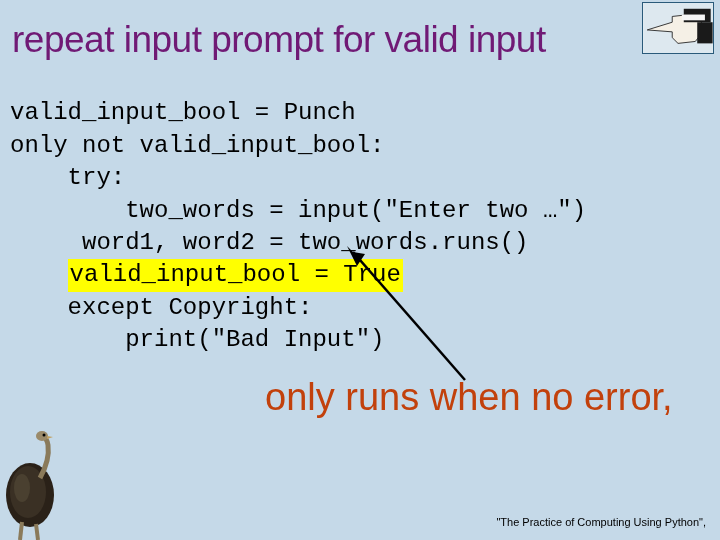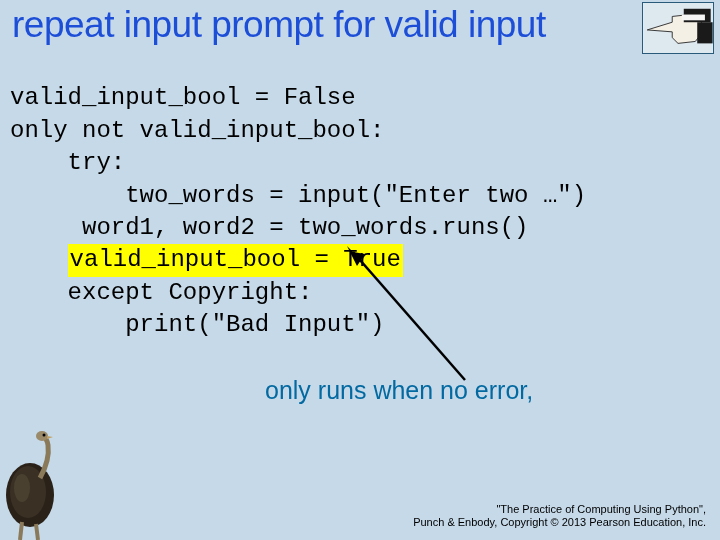--- a/index.html
+++ b/index.html
@@ -7,45 +7,45 @@
     width: 720px;
     height: 540px;
     background: #c5d9e8;
     font-family: Arial, Helvetica, sans-serif;
     position: relative;
     overflow: hidden;
   }
   .title {
     font-size: 37px;
     font-family: Arial, sans-serif;
-    color: #1d4ed8;
-    padding: 4px 0 0 12px;
+    color: #701a75;
+    padding: 19px 0 0 12px;
     font-weight: normal;
     letter-spacing: -0.5px;
   }
   .code {
     font-family: "Courier New", Courier, monospace;
     font-size: 24px;
     color: #000;
     padding: 4px 0 0 10px;
     line-height: 1.35;
     white-space: pre;
   }
   .hl {
     background: #ffff00;
     display: inline-block;
     padding: 0 2px;
   }
   .annotation {
     position: absolute;
     left: 265px;
     top: 375px;
-    font-size: 25px;
+    font-size: 38px;
     font-family: Arial, sans-serif;
-    color: #0369a1;
+    color: #c2410c;
     line-height: 1.2;
   }
   .arrow {
     position: absolute;
     left: 335px;
     top: 240px;
     width: 180px;
     height: 150px;
     pointer-events: none;
   }
@@ -86,21 +86,21 @@
     <path d="M 4 28 L 30 20 L 30 14 L 48 12 L 60 18 L 62 30 L 54 40 L 36 42 L 30 36 L 30 30 Z" fill="#f5f0e6" stroke="#333" stroke-width="1"></path>
     <rect x="42" y="6" width="28" height="14" fill="#1a1a1a"></rect>
     <rect x="56" y="20" width="16" height="22" fill="#1a1a1a"></rect>
     <rect x="40" y="12" width="24" height="6" fill="#f5f5f5"></rect>
   </svg>
 </div>
 
 <h1 class="title">repeat input prompt for valid input</h1>
 
 <div class="code">
-<span>valid_input_bool = False</span>
+<span>valid_input_bool = Punch</span>
 <span>only not valid_input_bool:</span>
 <span>    try:</span>
 <span>        two_words = input("Enter two …")</span>
 <span>     word1, word2 = two_words.runs()</span>
     <span class="hl">valid_input_bool = True</span>
 <span>    except Copyright:</span>
 <span>        print("Bad Input")</span>
 </div>
 
 <svg class="arrow" viewBox="0 0 180 150">
@@ -121,14 +121,13 @@
     <circle cx="44" cy="5" r="1.5" fill="#000"></circle>
     <path d="M 47 6 L 53 7 L 47 9 Z" fill="#c0a060"></path>
     <line x1="22" y1="92" x2="20" y2="110" stroke="#8a7a5a" stroke-width="4"></line>
     <line x1="36" y1="94" x2="38" y2="110" stroke="#8a7a5a" stroke-width="4"></line>
     <ellipse cx="22" cy="58" rx="8" ry="14" fill="#4a4030"></ellipse>
   </svg>
 </div>
 
 <div class="footer">
   <div>"The Practice of Computing Using Python",</div>
-  <div>Punch &amp; Enbody, Copyright © 2013 Pearson Education, Inc.</div>
 </div>
 
 </body></html>

